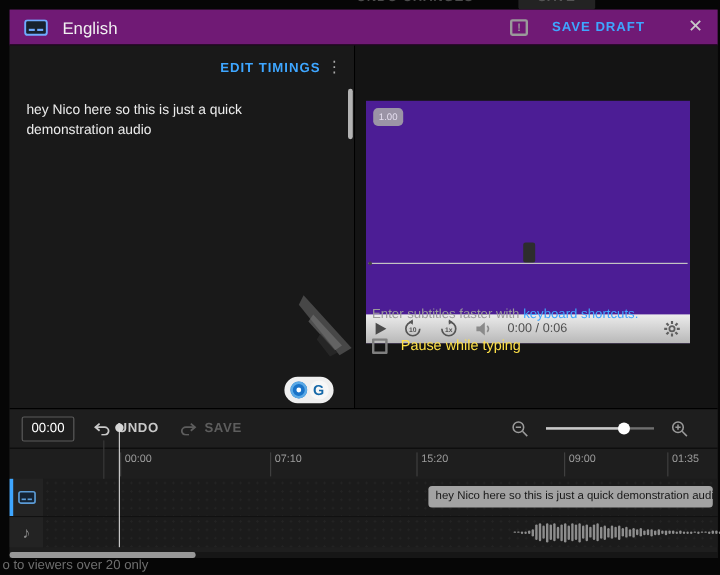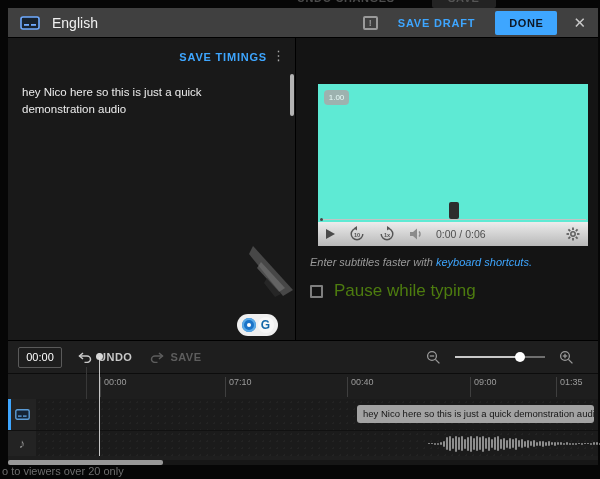--- a/index.html
+++ b/index.html
@@ -12,21 +12,21 @@
   .bg-top { position:absolute; top:0; left:0; width:600px; height:8px; overflow:hidden; }
   .bg-top-inner { position:absolute; top:-8px; left:0; width:600px; }
   .bg-undo-changes { position:absolute; left:297px; top:0; font-size:11px; font-weight:bold; letter-spacing:.6px; color:#4c4c4c; }
   .bg-save { position:absolute; left:432px; top:-2px; font-size:11px; font-weight:bold; letter-spacing:.6px; color:#555; background:#232323; padding:2px 16px 4px; border-radius:2px; }
   .bg-bottom-text { position:absolute; left:2px; top:465px; font-size:11px; color:#6e6e6e; }
 
   
   .modal { position:absolute; left:8px; top:8px; width:590px; height:457px; background:#1a1a1a; }
 
   
-  .hdr { position:absolute; top:0; left:0; right:0; height:30px; background:#404040; border-bottom:1px solid #000;
+  .hdr { position:absolute; top:0; left:0; right:0; height:30px; background:#701a75; border-bottom:1px solid #000;
          display:flex; align-items:center; padding:0 12px; }
   .hdr-title { font-size:14px; font-weight:500; color:#f1f1f1; margin-left:12px; }
   .spacer { flex:1; }
   .fb-icon { width:15px; height:14px; border:2px solid #9a9a9a; border-radius:2px; color:#9a9a9a;
              font-size:9px; font-weight:bold; display:flex; align-items:center; justify-content:center; }
   .save-draft { font-size:11px; font-weight:bold; letter-spacing:.8px; color:#3ea6ff; margin:0 20px; cursor:pointer; }
   .done-btn { background:#3ea6ff; color:#0d1726; font-size:11px; font-weight:bold; letter-spacing:.6px;
               border:none; padding:6px 14px; border-radius:2px; cursor:pointer; }
   .close-x { color:#c8c8c8; font-size:15px; margin-left:16px; cursor:pointer; line-height:1; }
 
@@ -41,38 +41,38 @@
   .lp-scrollthumb { position:absolute; right:1px; top:36px; width:4px; height:42px; background:#b3b3b3; border-radius:2px; }
   .artifact { position:absolute; right:0px; top:206px; }
   .ext-widget { position:absolute; left:229px; top:276px; width:41px; height:22px; background:#efefef; border-radius:11px;
                 display:flex; align-items:center; justify-content:center; gap:2px; }
   .ext-c1 { width:14px; height:14px; border-radius:50%; background:#1a73c8; box-shadow:inset 0 0 0 2px #5aa9e6; position:relative; }
   .ext-c1::after { content:""; position:absolute; left:5px; top:5px; width:4px; height:4px; border-radius:50%; background:#fff; }
   .ext-c2 { width:16px; height:16px; border-radius:50%; background:#f7f7f7; color:#1568a8; font-size:12px; font-weight:bold;
             display:flex; align-items:center; justify-content:center; line-height:1; }
 
   
-  .video { position:absolute; left:22px; top:46px; width:270px; height:162px; background:#5eead4; }
+  .video { position:absolute; left:9px; top:46px; width:270px; height:202px; background:#4c1d95; }
   .speed-badge { position:absolute; left:6px; top:6px; width:25px; height:15px; background:#a9a9a9; opacity:.85;
                  border-radius:4px; color:#fff; font-size:8px; display:flex; align-items:center; justify-content:center; }
   .v-marker { position:absolute; left:131px; top:118px; width:10px; height:17px; background:#2d2d2d; border-radius:2px; }
   .v-seekline { position:absolute; left:2px; right:2px; top:135px; height:1px; background:#c3c3c3; }
   .v-seekdot { position:absolute; left:2px; top:134px; width:3px; height:3px; border-radius:50%; background:#444; }
   .v-controls { position:absolute; left:0; right:0; bottom:0; height:24px;
                 background:linear-gradient(#ececec,#b8b8b8); display:flex; align-items:center; padding:0 8px; }
   .play-tri { width:0; height:0; border-left:9px solid #4a4a4a; border-top:5.5px solid transparent; border-bottom:5.5px solid transparent; cursor:pointer; }
   .ctl { margin-left:14px; display:flex; align-items:center; cursor:pointer; }
   .time-disp { font-size:10.5px; color:#4f4f4f; margin-left:12px; }
   .gear { margin-left:auto; cursor:pointer; }
 
-  .hint { position:absolute; left:14px; top:218px; font-size:11px; color:#9a9a9a;font-style:italic; }
+  .hint { position:absolute; left:14px; top:218px; font-size:11px; color:#9a9a9a; }
   .hint a { color:#3ea6ff; text-decoration:none; cursor:pointer; }
   .pause-row { position:absolute; left:14px; top:243px; display:flex; align-items:center; gap:11px; }
   .chkbox { width:13px; height:13px; border:2px solid #7f7f7f; border-radius:1px; background:transparent; cursor:pointer; }
-  .pause-label { font-size:17px; color:#4d7c0f; }
+  .pause-label { font-size:12px; color:#fde047; }
 
   
   .tl { position:absolute; top:332px; left:0; right:0; height:125px; background:#1e1e1e; border-top:1px solid #000; }
   .tl-toolbar { position:absolute; top:0; left:0; right:0; height:32px; display:flex; align-items:center; }
   .timecode { margin-left:10px; width:44px; height:21px; border:1px solid #5a5a5a; border-radius:2px; background:transparent;
               color:#fff; font-size:11px; text-align:center; line-height:19px; }
   .undo-grp { display:flex; align-items:center; gap:6px; margin-left:16px; cursor:pointer;
               font-size:11px; font-weight:bold; letter-spacing:.5px; color:#c9c9c9; }
   .redo-grp { display:flex; align-items:center; gap:6px; margin-left:18px; cursor:default;
               font-size:11px; font-weight:bold; letter-spacing:.5px; color:#5d5d5d; }
@@ -125,28 +125,27 @@
       <svg width="20" height="14" viewBox="0 0 20 14">
         <rect x="1" y="1" width="18" height="12" rx="2" fill="#17222e" stroke="#6faaff" stroke-width="1.6"></rect>
         <rect x="4" y="8" width="5" height="1.8" fill="#6faaff"></rect>
         <rect x="11" y="8" width="5" height="1.8" fill="#6faaff"></rect>
       </svg>
     </span>
     <span class="hdr-title">English</span>
     <span class="spacer"></span>
     <span class="fb-icon">!</span>
     <span class="save-draft">SAVE DRAFT</span>
-    <button class="done-btn">DONE</button>
     <span class="close-x">✕</span>
   </div>
 
   <div class="body">
 
     <div class="left-panel">
-      <span class="edit-timings">SAVE TIMINGS</span>
+      <span class="edit-timings">EDIT TIMINGS</span>
       <span class="kebab">⋮</span>
       <div class="sub-text">hey Nico here so this is just a quick demonstration audio</div>
       <div class="lp-scrollthumb"></div>
       <span class="artifact">
         <svg width="58" height="64" viewBox="0 0 58 64">
           <polygon points="16,2 56,46 46,52 12,10" fill="#474747"></polygon>
           <polygon points="24,18 48,44 42,48 20,24" fill="#7a7a7a" opacity="0.55"></polygon>
           <polygon points="30,34 44,50 38,53 27,39" fill="#2c2c2c" opacity="0.7"></polygon>
         </svg>
       </span>
@@ -253,21 +252,21 @@
         </span>
       </div>
     </div>
 
     <div class="ruler">
       <span class="tick" style="left:92px"></span>
         <span class="tick-lbl" style="left:96px">00:00</span>
       <span class="tick" style="left:217px"></span>
         <span class="tick-lbl" style="left:221px">07:10</span>
       <span class="tick" style="left:339px"></span>
-        <span class="tick-lbl" style="left:343px">00:40</span>
+        <span class="tick-lbl" style="left:343px">15:20</span>
       <span class="tick" style="left:462px"></span>
         <span class="tick-lbl" style="left:466px">09:00</span>
       <span class="tick" style="left:548px"></span>
         <span class="tick-lbl" style="left:552px">01:35</span>
     </div>
 
     <div class="grid-vline"></div>
     <div class="playhead-dot"></div>
     <div class="playhead-line"></div>
 

